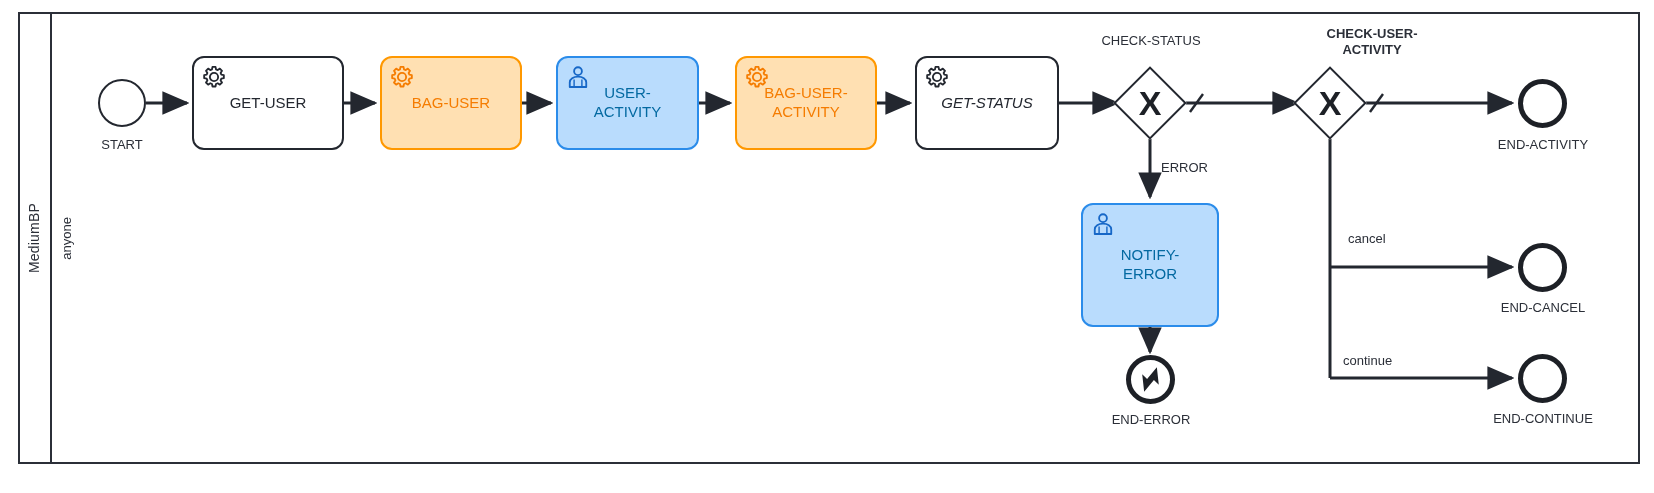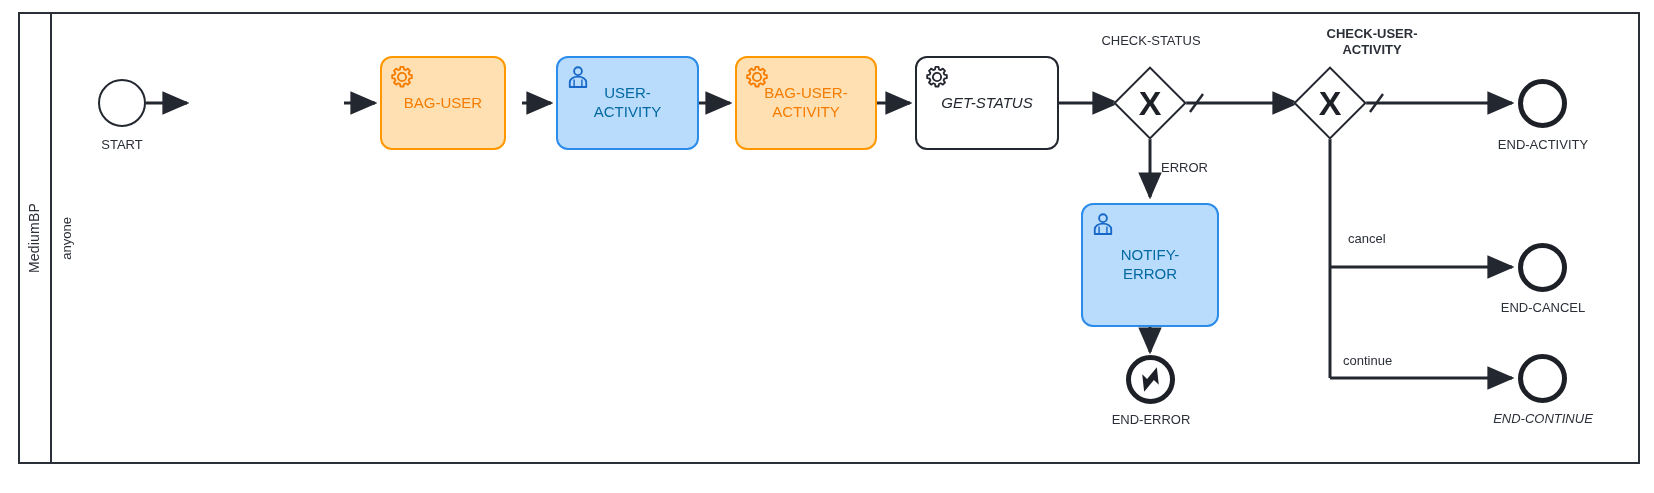--- a/index.html
+++ b/index.html
@@ -225,24 +225,31 @@
     <svg class="bolt" viewBox="0 0 40 40" xmlns="http://www.w3.org/2000/svg">
       <path d="M26.5 7.5 L16.5 19.5 L11.5 14.5 L13.5 32.5 L23.5 20.5 L28.5 25.5 z" fill="#1d2026"></path>
     </svg>
   </div>
   <div class="elabel" style="left:1082px; top:412px; width:138px;">END-ERROR</div>
 
   <div class="event end" style="left:1518px; top:243px; width:49px; height:49px;"></div>
   <div class="elabel" style="left:1473px; top:300px; width:140px;">END-CANCEL</div>
 
   <div class="event end" style="left:1518px; top:354px; width:49px; height:49px;"></div>
-  <div class="elabel" style="left:1465px; top:411px; width:156px;font-style:italic;">END-CONTINUE</div>
-
-
-  <div class="task orange" style="left:380px; top:56px; width:126px; height:94px;">
+  <div class="elabel" style="left:1465px; top:411px; width:156px;">END-CONTINUE</div>
+
+  <div class="task plain" style="left:192px; top:56px; width:152px; height:94px;">
+    <svg class="task-icon" viewBox="0 0 24 24" xmlns="http://www.w3.org/2000/svg">
+      <path fill="none" stroke="#23272f" stroke-width="1.7" d="M12 8.2a3.8 3.8 0 1 0 0 7.6 3.8 3.8 0 0 0 0-7.6z"></path>
+      <path fill="none" stroke="#23272f" stroke-width="1.7" stroke-linejoin="round" d="M10.6 2.6h2.8l.45 2.3 1.6.68 1.95-1.3 2 2-1.3 1.95.68 1.6 2.3.45v2.8l-2.3.45-.68 1.6 1.3 1.95-2 2-1.95-1.3-1.6.68-.45 2.3h-2.8l-.45-2.3-1.6-.68-1.95 1.3-2-2 1.3-1.95-.68-1.6-2.3-.45v-2.8l2.3-.45.68-1.6-1.3-1.95 2-2 1.95 1.3 1.6-.68z"></path>
+    </svg>
+    <span class="label">GET-USER</span>
+  </div>
+
+  <div class="task orange" style="left:380px; top:56px; width:142px; height:94px;">
     <svg class="task-icon" viewBox="0 0 24 24" xmlns="http://www.w3.org/2000/svg">
       <path fill="none" stroke="#f57c00" stroke-width="1.7" d="M12 8.2a3.8 3.8 0 1 0 0 7.6 3.8 3.8 0 0 0 0-7.6z"></path>
       <path fill="none" stroke="#f57c00" stroke-width="1.7" stroke-linejoin="round" d="M10.6 2.6h2.8l.45 2.3 1.6.68 1.95-1.3 2 2-1.3 1.95.68 1.6 2.3.45v2.8l-2.3.45-.68 1.6 1.3 1.95-2 2-1.95-1.3-1.6.68-.45 2.3h-2.8l-.45-2.3-1.6-.68-1.95 1.3-2-2 1.3-1.95-.68-1.6-2.3-.45v-2.8l2.3-.45.68-1.6-1.3-1.95 2-2 1.95 1.3 1.6-.68z"></path>
     </svg>
     <span class="label">BAG-USER</span>
   </div>
 
   <div class="task blue" style="left:556px; top:56px; width:143px; height:94px;">
     <svg class="task-icon" viewBox="0 0 24 24" xmlns="http://www.w3.org/2000/svg">
       <circle cx="12" cy="6.6" r="3.6" fill="none" stroke="#1667c7" stroke-width="1.7"></circle>

